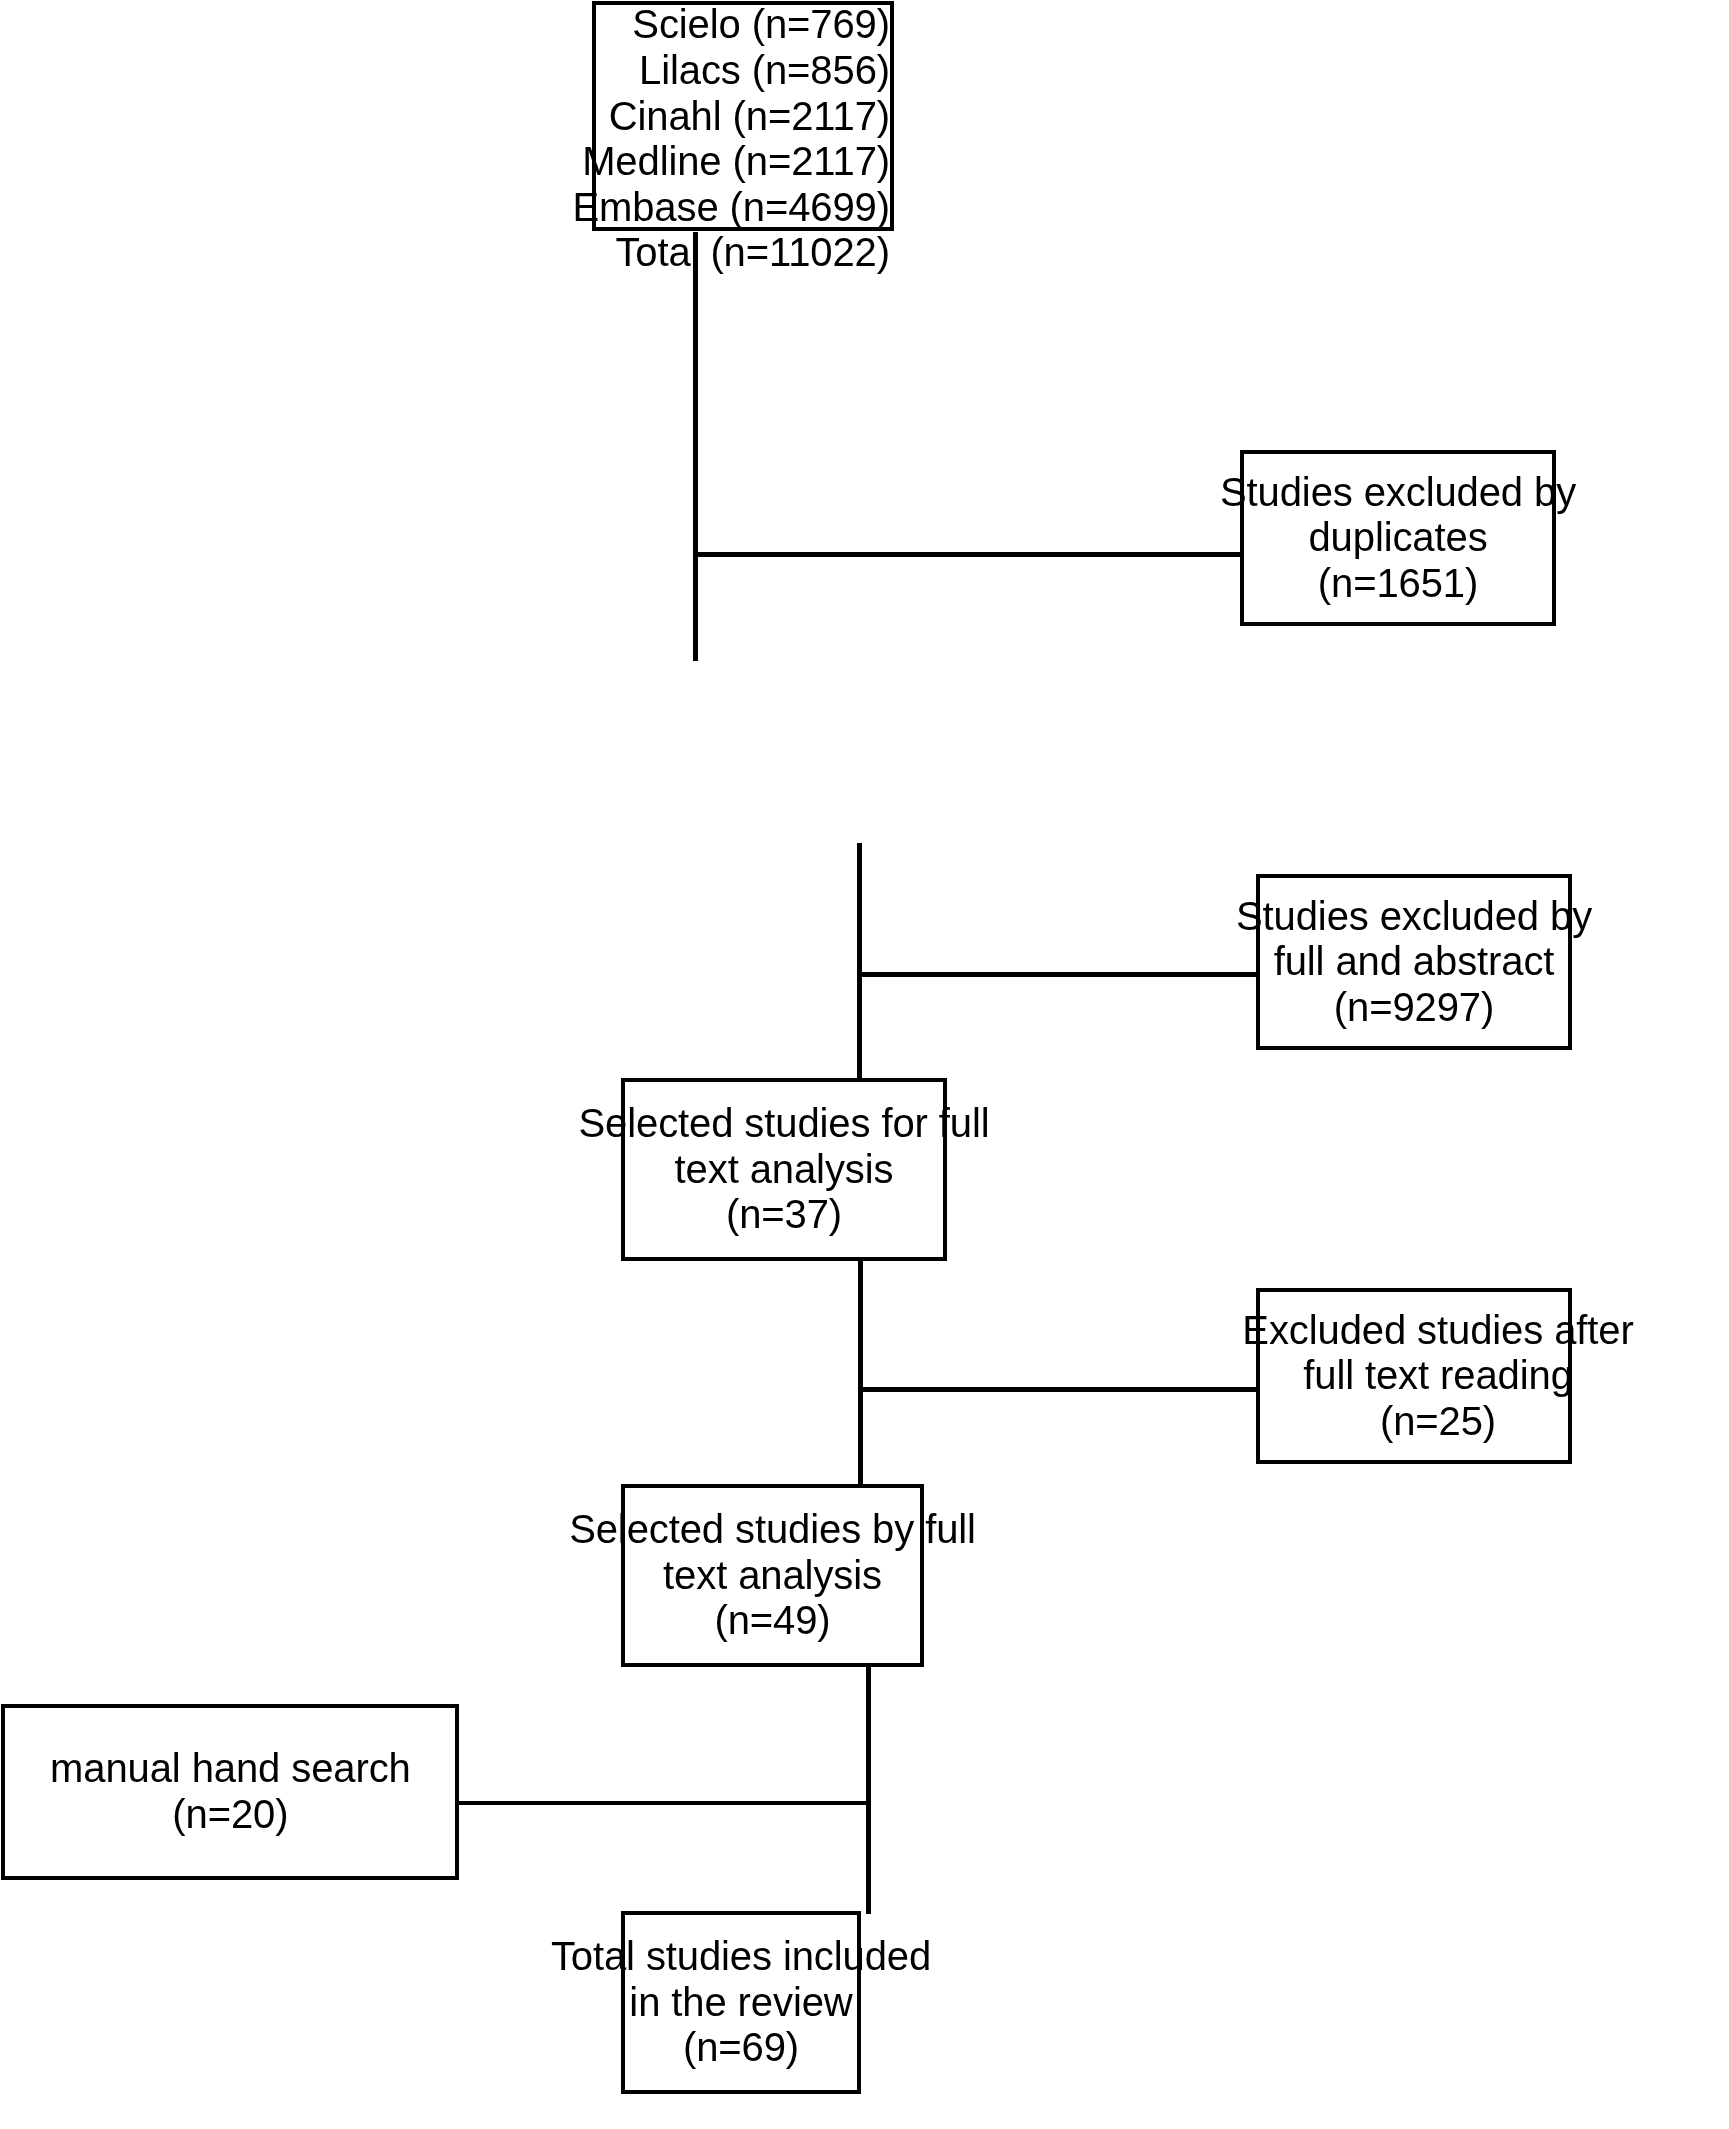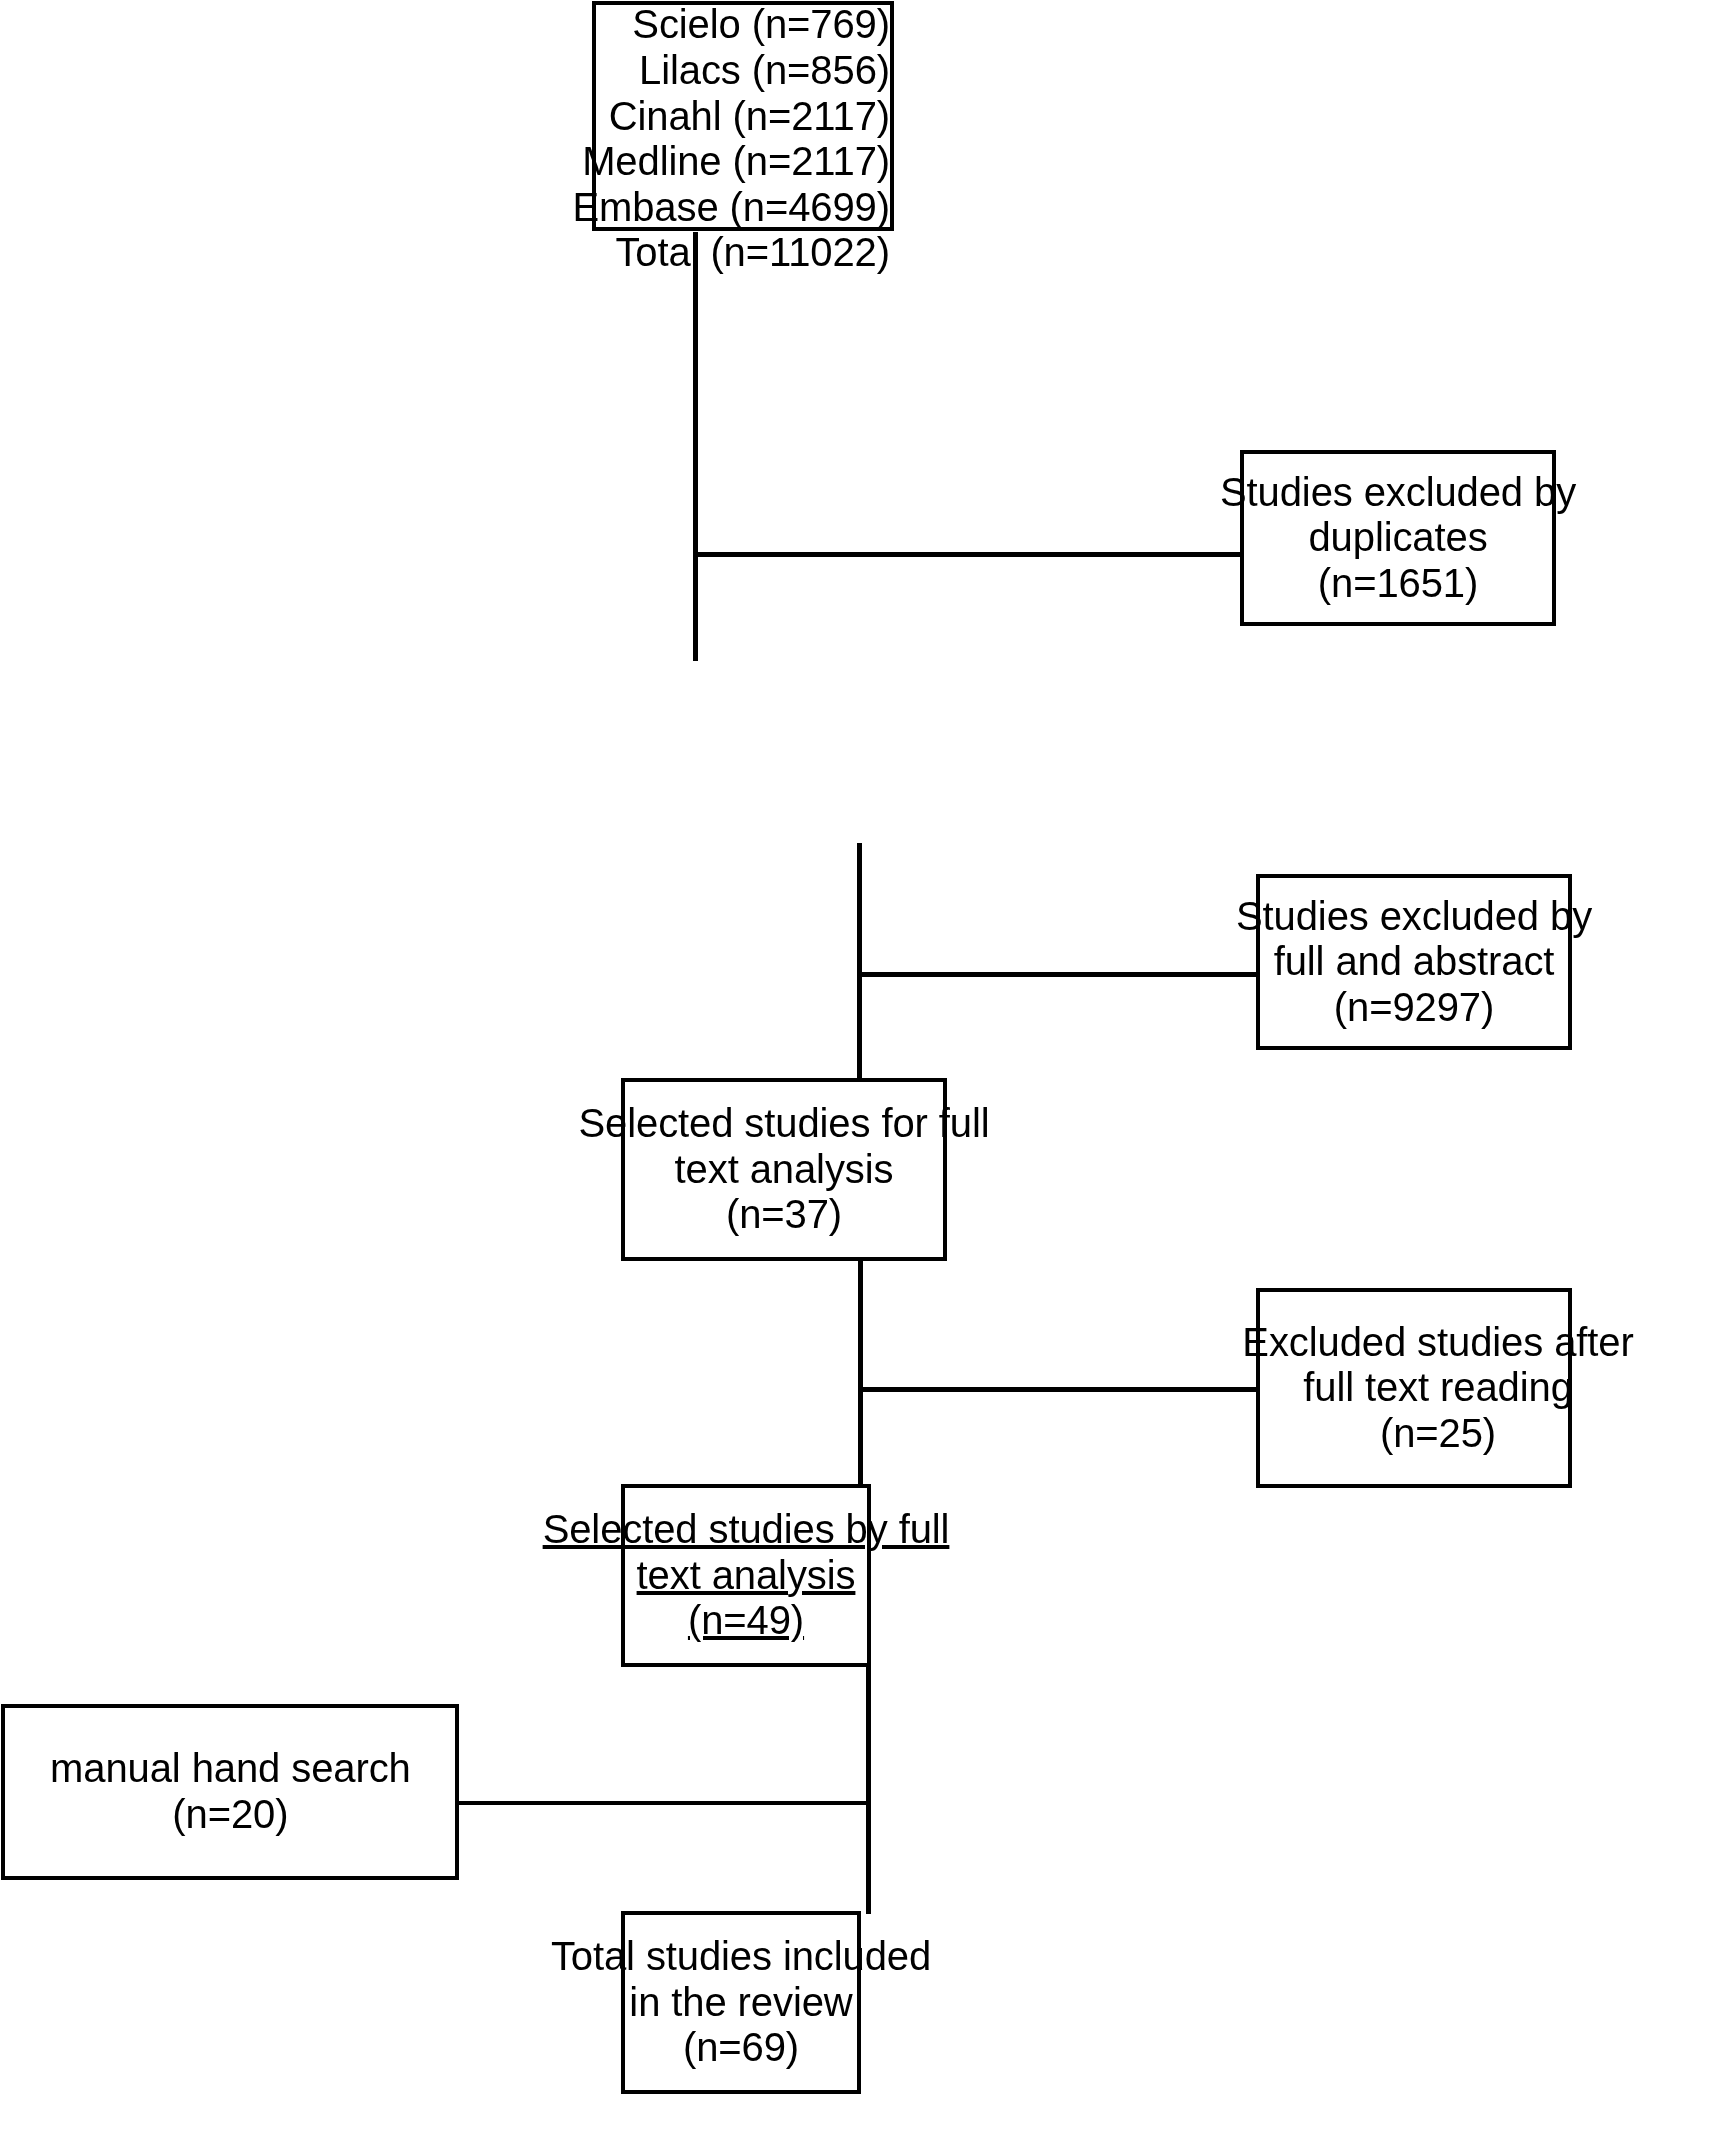--- a/index.html
+++ b/index.html
@@ -49,27 +49,27 @@
     width: 4.8px;
   }
   .connector.h {
     height: 4.8px;
   }
 
   
   #node-search      { left: 592px;  top: 1.4px;    width: 302px; height: 230px; align-items: flex-end; }
   #node-potential   { left: 592px;  top: 659px;  width: 298px; height: 183px; }
   #node-fulltext-sel{ left: 621px;  top: 1078px; width: 326px; height: 183px; }
-  #node-fulltext-by { left: 621px;  top: 1484px; width: 250px; height: 183px; text-decoration: underline; }
+  #node-fulltext-by { left: 621px;  top: 1484px; width: 303px; height: 183px; }
   #node-total       { left: 621px;  top: 1911px; width: 240px; height: 183px; }
 
   
   #node-dup         { left: 1240px; top: 450px;  width: 316px; height: 176px; }
   #node-title-abs   { left: 1256px; top: 874px; width: 316px; height: 176px; }
-  #node-excl-full   { left: 1256px; top: 1288px; width: 316px; height: 200px; padding-left: 48px; }
+  #node-excl-full   { left: 1256px; top: 1288px; width: 316px; height: 176px; padding-left: 48px; }
   #node-hand-search { left: 1.4px;    top: 1704px; width: 458px; height: 176px; }
 
   
   
   #conn-v1 { left: 693px; top: 232px;  height: 429px; }
   #conn-h1 { left: 693px; top: 552px;  width: 550px; }
 
   
   #conn-v2 { left: 857px; top: 843px; height: 238px; }
   #conn-h2 { left: 857px; top: 972px; width: 401px; }

